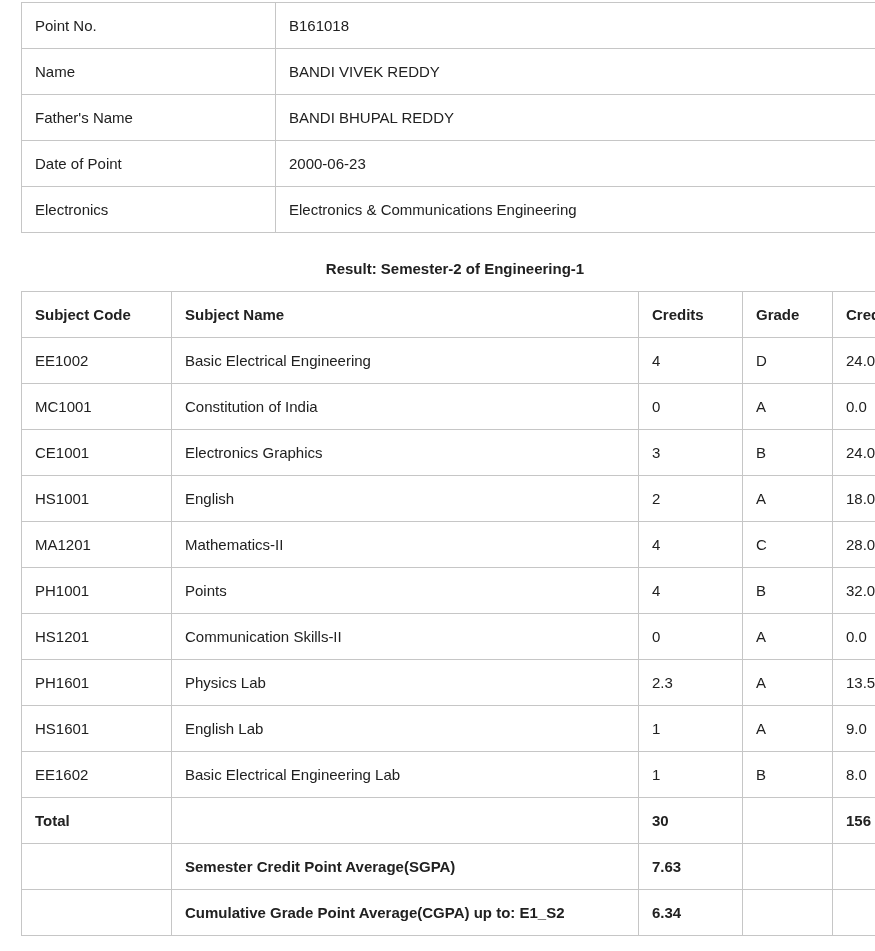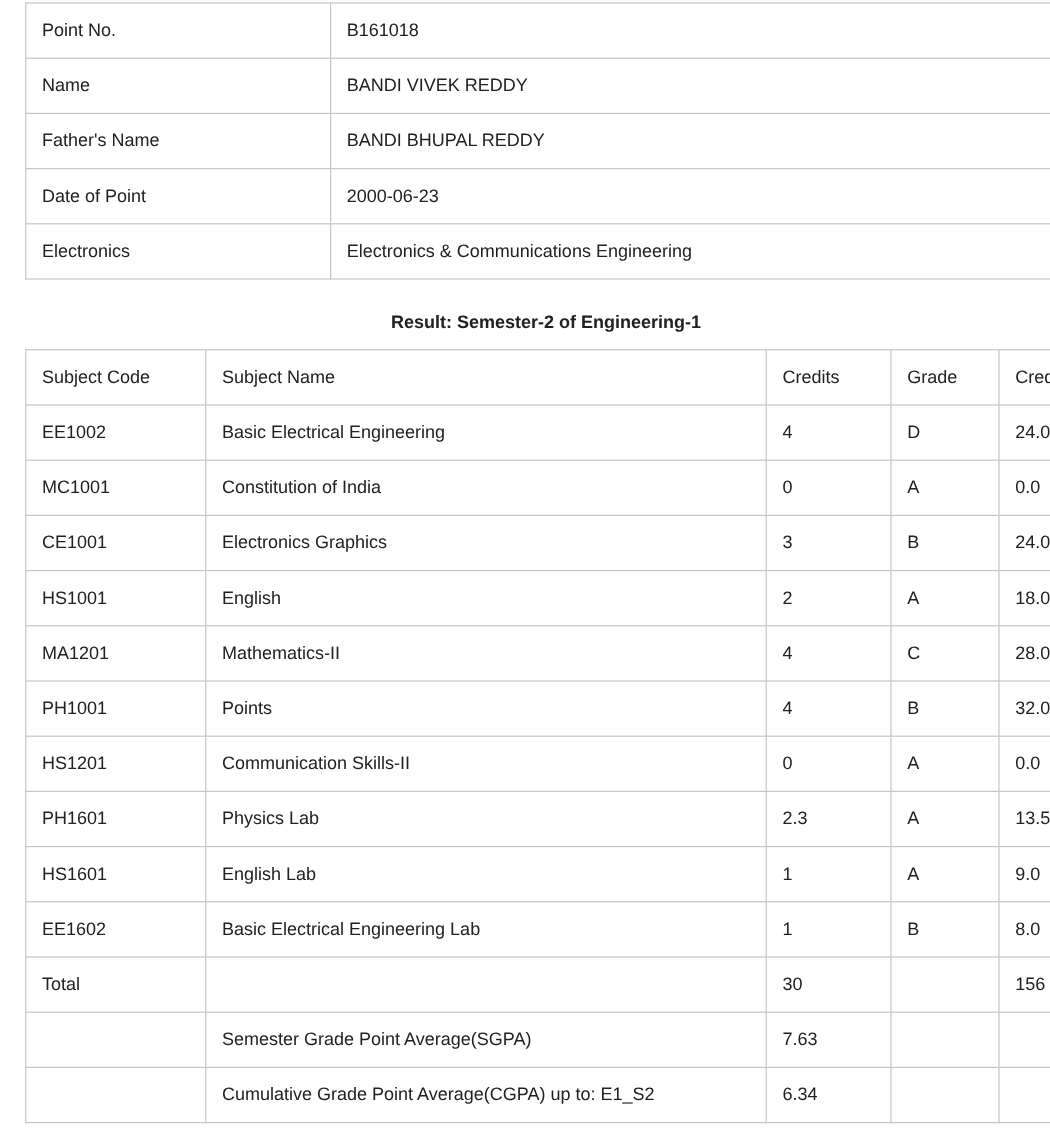--- a/index.html
+++ b/index.html
@@ -28,22 +28,22 @@
   td, th {
     border: 1px solid #c6c6c6;
     height: 45px;
     padding: 0 6px 0 13px;
     text-align: left;
     vertical-align: middle;
     font-weight: normal;
     white-space: nowrap;
     overflow: hidden;
   }
-  th { font-weight: normal; }
-  .b { font-weight: normal; }
+  th { font-weight: bold; }
+  .b { font-weight: bold; }
   .info-table .col-label { width: 234px; }
   .result-table .col-code   { width: 130px; }
   .result-table .col-name   { width: 447px; }
   .result-table .col-credits{ width: 84px;  }
   .result-table .col-grade  { width: 70px;  }
   .result-table .col-points { width: auto;  }
   .result-title {
     font-weight: bold;
     font-size: 15px;
     text-align: center;
@@ -168,21 +168,21 @@
     <tfoot>
       <tr>
         <td class="b">Total</td>
         <td></td>
         <td class="b">30</td>
         <td></td>
         <td class="b">156</td>
       </tr>
       <tr>
         <td></td>
-        <td class="b">Semester Grade Point Average(SGPA)</td>
+        <td class="b">Semester Credit Point Average(SGPA)</td>
         <td class="b">7.63</td>
         <td></td>
         <td></td>
       </tr>
       <tr>
         <td></td>
         <td class="b">Cumulative Grade Point Average(CGPA) up to: E1_S2</td>
         <td class="b">6.34</td>
         <td></td>
         <td></td>

